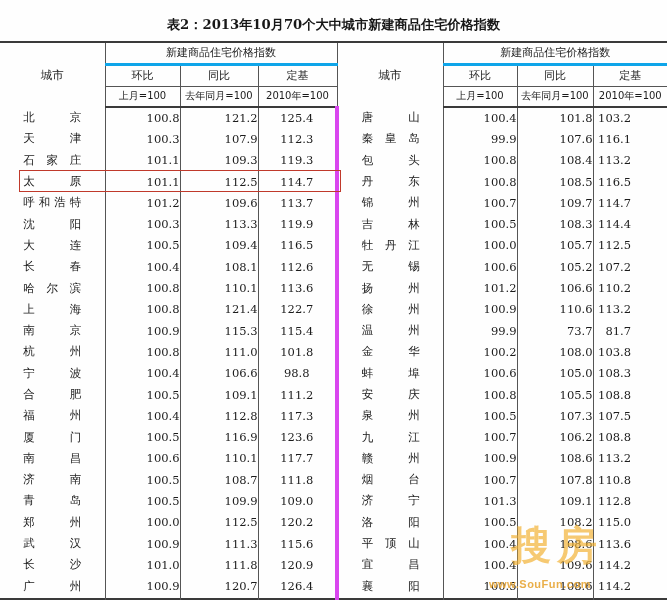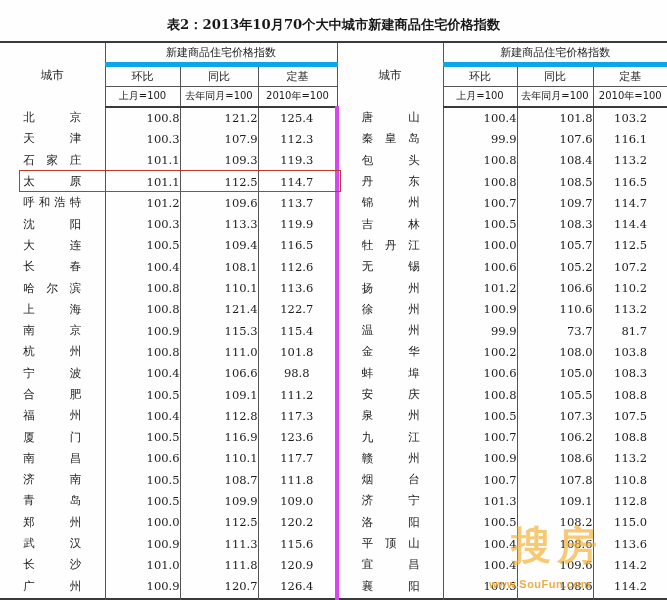--- a/index.html
+++ b/index.html
@@ -79,21 +79,21 @@
   .hdr {
     text-align: center;
     font-size: 11px;
     color: #1a1a1a;
     border-left: 1px solid #555;
     border-right: 1px solid #555;
     font-family: "DejaVu Sans", "Liberation Sans", sans-serif;
   }
   .hdr-group {
     height: 21px;
-    border-bottom: 5px solid #0ea5e9;
+    border-bottom: 3px solid #0ea5e9;
     text-align: center;
   }
   .hdr-sub {
     height: 22px;
     border-bottom: 1px solid #555;
   }
   .hdr-base {
     height: 21px;
     font-size: 10px;
     text-align: center;
@@ -125,21 +125,21 @@
   }
   td.num {
     font-size: 11.5px;
     text-align: right;
     padding-right: 18px;
     border-right: 1px solid #555;
     font-family: "DejaVu Serif", "Liberation Serif", serif;
     color: #1b1b1b;
   }
   td.num.last-of-left { border-right: 4px solid #d946ef; text-align: center; }
-  td.num.tail { border-right: none; padding-right: 20px; }
+  td.num.tail { border-right: none; padding-right: 36px; }
 
   
   .redbox {
     position: absolute;
     left: 19px;
     top: 154px;
     width: 322px;
     height: 22px;
     border: 1.4px solid #c0392b;
     box-sizing: border-box;

